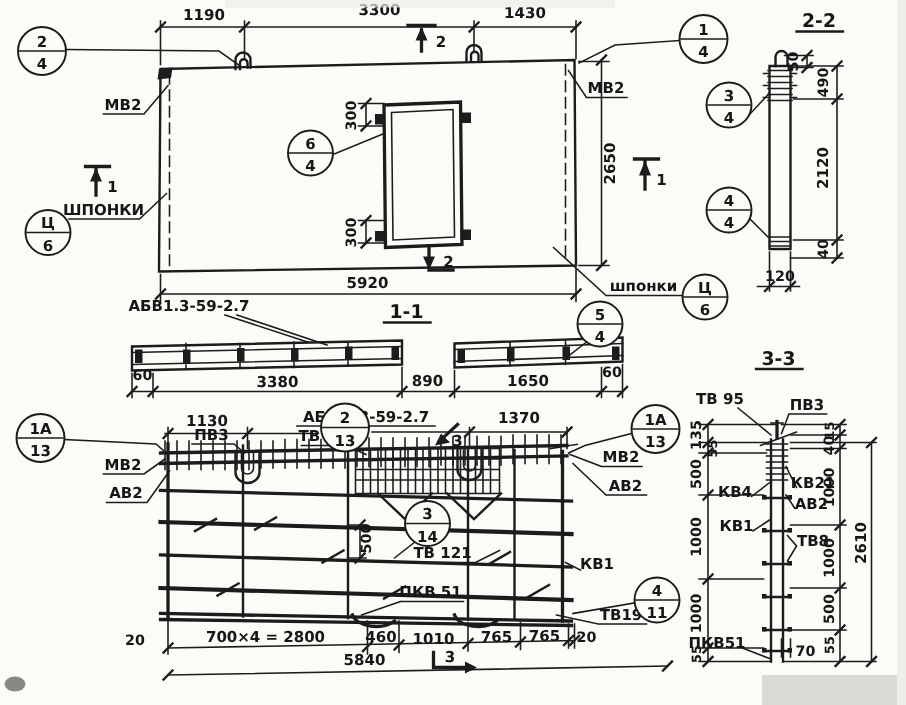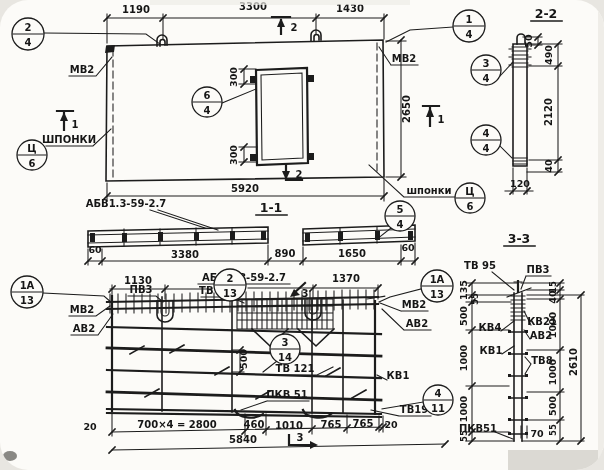--- a/index.html
+++ b/index.html
@@ -1,17 +1,17 @@
 <!DOCTYPE html>
 <html><head>
 <meta charset="utf-8">
 <style>
   html,body{margin:0;padding:0;background:#e8e6e1;}
   .stage{width:604px;height:470px;position:relative;background:#fcfbf8;overflow:hidden;
-         font-family:"DejaVu Sans",sans-serif;border-radius:28px;}
+         font-family:"DejaVu Sans",sans-serif;}
   svg text{font-family:"DejaVu Sans",sans-serif;font-weight:bold;font-size:10px;fill:#161616;}
   .t8{font-size:8.5px}.t9{font-size:9.5px}.t12{font-size:12.5px}
   .mid{text-anchor:middle}
   .ln{stroke:#1c1c1c;fill:none;stroke-width:1.05;stroke-linecap:square}
   .ln15{stroke:#1c1c1c;fill:none;stroke-width:1.6;stroke-linecap:square}
   .ln2{stroke:#1c1c1c;fill:none;stroke-width:2.2;stroke-linecap:square}
   .ln25{stroke:#1c1c1c;fill:none;stroke-width:2.8;stroke-linecap:square}
   .dash{stroke-dasharray:7 4}
   .ink{fill:#1c1c1c;stroke:none}
   .circ{fill:#fcfbf8;stroke:#1c1c1c;stroke-width:1.3}

